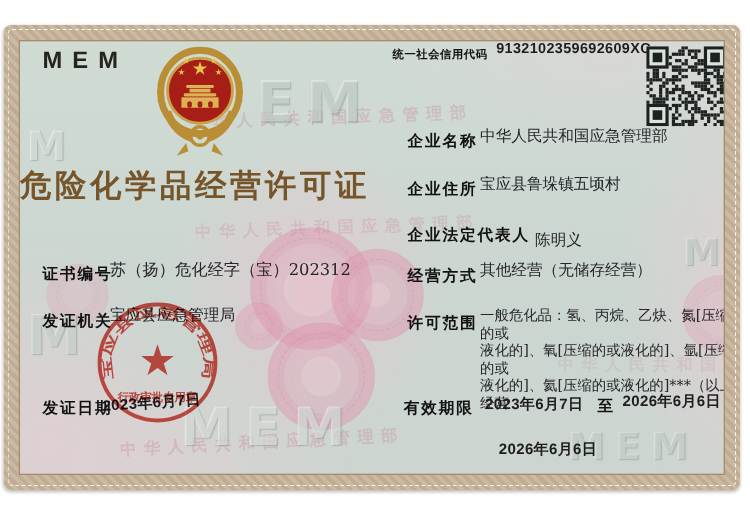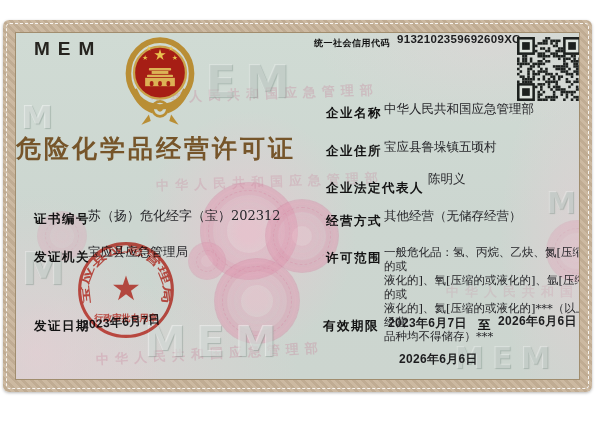--- a/index.html
+++ b/index.html
@@ -374,31 +374,30 @@
           </g>
         </svg>
 
       <div class="abs lbl" style="left:310px;top:72px;">企业名称</div>
       <div class="abs val" style="left:368px;top:68px;">中华人民共和国应急管理部</div>
 
       <div class="abs lbl" style="left:310px;top:110px;">企业住所</div>
       <div class="abs lbl" style="left:310px;top:147px;">企业法定代表人</div>
 
       <div class="abs val" style="left:368px;top:106px;">宝应县鲁垛镇五顷村</div>
-      <div class="abs val" style="left:412px;top:138px;">陈明义</div>
+      <div class="abs val" style="left:412px;top:151px;">陈明义</div>
 
       <div class="abs lbl" style="left:310px;top:180px;">经营方式</div>
       <div class="abs val" style="left:368px;top:175px;">其他经营（无储存经营）</div>
 
       <div class="abs lbl" style="left:310px;top:217px;">许可范围</div>
       <div class="abs scope" style="left:368px;top:212px;">
         <div>一般危化品：氢、丙烷、乙炔、氮[压缩的或</div>
         <div>液化的]、氧[压缩的或液化的]、氩[压缩的或</div>
         <div>液化的]、氦[压缩的或液化的]***（以上经营</div>
-        <div>品种均不得储存）***</div>
       </div>
 
       <div class="abs lbl" style="left:307px;top:285px;">有效期限</div>
       <div class="abs val-num" style="left:372px;top:282px;">2023年6月7日</div>
       <div class="abs lbl" style="left:462px;top:284px;">至</div>
       <div class="abs val-num" style="left:482px;top:280px;">2026年6月6日</div>
 
       <div class="abs lbl" style="left:305px;top:322px;margin-top:48px;">有效期延续至</div>
       <div class="abs val-num" style="left:383px;top:318px;">2026年6月6日</div>
 

